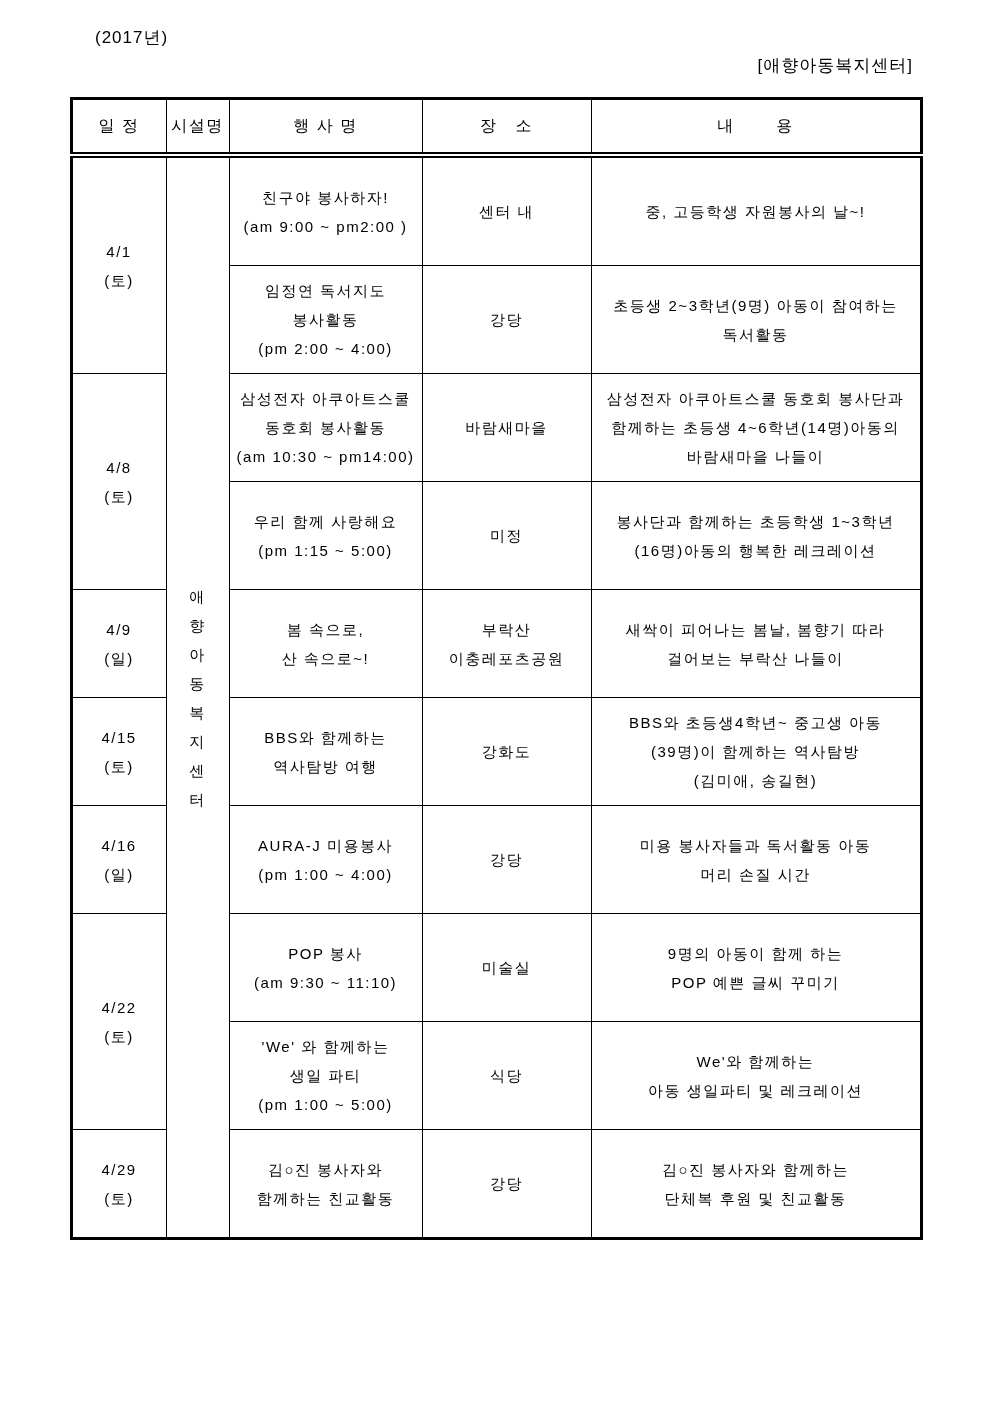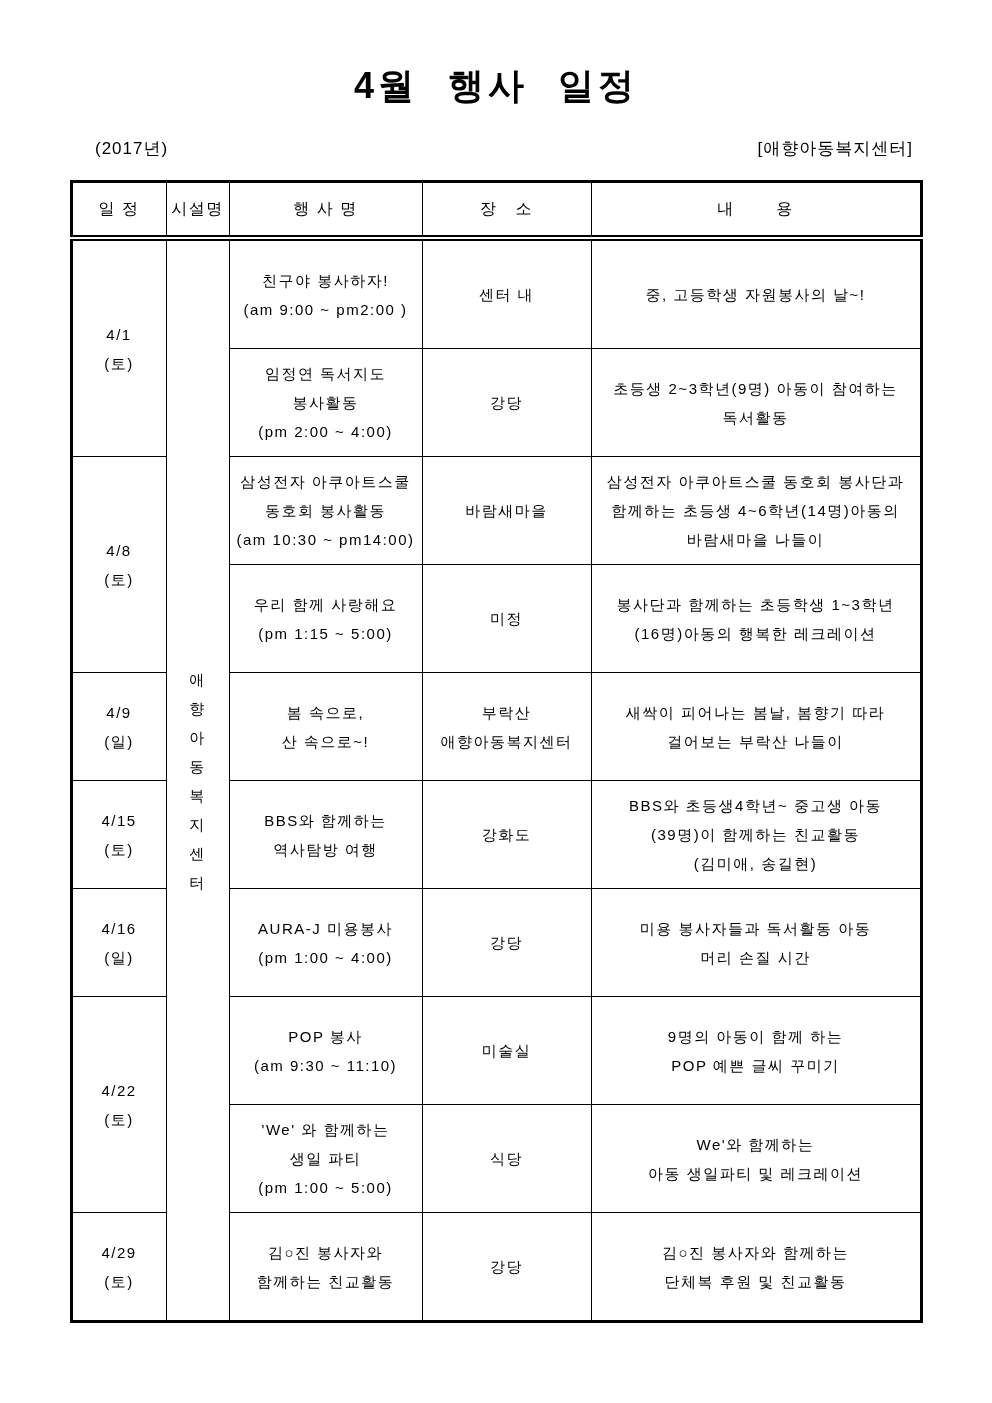--- a/index.html
+++ b/index.html
@@ -30,21 +30,21 @@
   .meta {
     width: 850px;
     margin: 26px auto 0 auto;
     display: flex;
     justify-content: space-between;
     align-items: flex-start;
     font-size: 17px;
     letter-spacing: 1px;
   }
   .meta .year { padding-left: 24px; }
-  .meta .org  { padding-right: 8px; }
+  .meta .org  { padding-right: 8px; margin-top: 28px; }
   table.schedule {
     margin: 20px auto 0 auto;
     border-collapse: collapse;
     table-layout: fixed;
     width: 850px;
     border: 3px solid #000;
   }
   table.schedule th,
   table.schedule td {
     border: 1px solid #000;
@@ -69,21 +69,20 @@
     line-height: 71px;
     letter-spacing: 0;
   }
   td.date { line-height: 28px; }
 </style>
 </head>
 <body>
 
 <div class="page">
 
-  <h1 class="title">4월 행사 일정</h1>
 
   <div class="meta">
     <span class="year">(2017년)</span>
     <span class="org">[애향아동복지센터]</span>
   </div>
 
   <table class="schedule">
     <colgroup>
       <col style="width:95px">
       <col style="width:63px">
@@ -142,32 +141,32 @@
         <td class="place">미정</td>
         <td class="content">봉사단과 함께하는 초등학생 1~3학년
 (16명)아동의 행복한 레크레이션</td>
       </tr>
       <tr>
         <td class="date">4/9
 (일)</td>
         <td class="event">봄 속으로,
 산 속으로~!</td>
         <td class="place">부락산
-애향아동복지센터</td>
+이충레포츠공원</td>
         <td class="content">새싹이 피어나는 봄날, 봄향기 따라
 걸어보는 부락산 나들이</td>
       </tr>
       <tr>
         <td class="date">4/15
 (토)</td>
         <td class="event">BBS와 함께하는
 역사탐방 여행</td>
         <td class="place">강화도</td>
         <td class="content">BBS와 초등생4학년~ 중고생 아동
-(39명)이 함께하는 친교활동
+(39명)이 함께하는 역사탐방
 (김미애, 송길현)</td>
       </tr>
       <tr>
         <td class="date">4/16
 (일)</td>
         <td class="event">AURA-J 미용봉사
 (pm 1:00 ~ 4:00)</td>
         <td class="place">강당</td>
         <td class="content">미용 봉사자들과 독서활동 아동
 머리 손질 시간</td>

